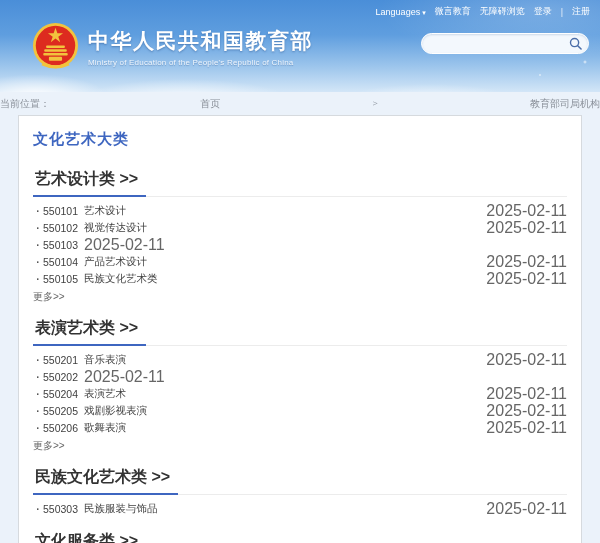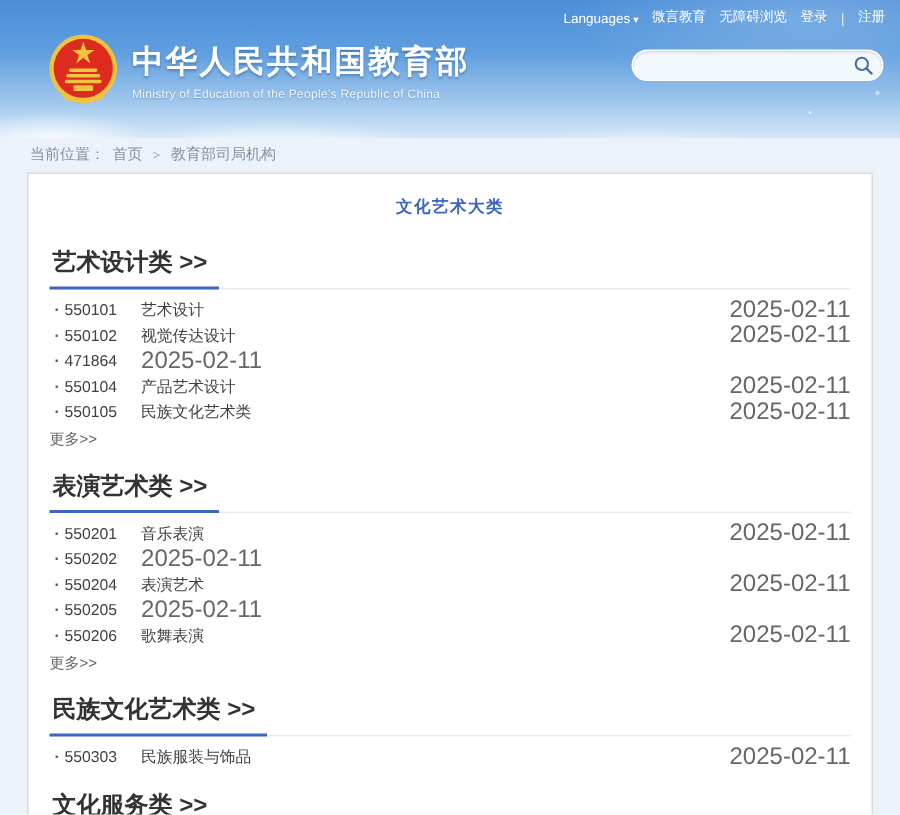--- a/index.html
+++ b/index.html
@@ -36,40 +36,40 @@
 
   .search-box{ position:absolute; right:11px; top:33px; width:168px; height:21px;
     background:#f3f8fd; border:1px solid #ffffff; border-radius:11px;
     box-shadow:inset 0 1px 2px rgba(90,130,180,.25); display:flex; align-items:center; }
   .search-input{ flex:1; height:100%; border:none; outline:none; background:transparent;
     padding:0 4px 0 10px; font-size:10px; color:#355; }
   .search-btn{ width:20px; height:100%; border:none; background:transparent; cursor:pointer;
     display:flex; align-items:center; justify-content:center; padding:0 6px 0 0; }
 
   
-  .breadcrumb{ height:23px; line-height:23px; padding-left:20px; font-size:10px; color:#8a9099;
-    display:flex; gap:5px; align-items:center; }
+  .breadcrumb{ height:23px; line-height:23px; font-size:10px; color:#8a9099;
+    display:flex; gap:5px; align-items:center;justify-content:space-between; }
   .breadcrumb a{ color:#8a9099; text-decoration:none; cursor:pointer; }
   .crumb-sep{ font-size:9px; color:#9aa2ab; }
 
   
   .card{ margin:0 18px; background:#fff; border:1px solid #d6dade; min-height:420px;
     padding:0 14px 10px 14px; }
-  .page-title{ text-align:center; color:#3e66c0; font-weight:bold; font-size:11px;
+  .page-title{ color:#3e66c0; font-weight:bold; font-size:15px;
     padding:14px 0 6px 0; letter-spacing:1px; }
 
   .section{ margin-top:14px; }
   .section-head{ border-bottom:1px solid #ececec; }
   .section-title{ display:inline-block; font-size:16px; font-weight:bold; color:#333;
     padding:0 8px 5px 2px; border-bottom:2px solid #3e66c0; margin-bottom:-1px;
     text-decoration:none; cursor:pointer; }
   .rows{ list-style:none; margin-top:5px; }
   .row{ display:flex; align-items:center; height:17px; font-size:10.5px; color:#3f3f3f; }
   .bullet{ width:10px; text-align:center; color:#555; flex:0 0 auto; font-weight:bold; }
-  .code{ color:#3f3f3f; text-decoration:none; cursor:pointer; margin-right:16px; }
+  .code{ color:#3f3f3f; text-decoration:none; cursor:pointer; margin-right:6px; }
   .name{ color:#3f3f3f; text-decoration:none; cursor:pointer; flex:1; overflow:hidden;
     white-space:nowrap; text-overflow:ellipsis; }
   .date{ color:#666; font-size:16px; flex:0 0 auto; }
   .more{ font-size:10px; color:#666; margin-top:3px; cursor:pointer; }
 </style>
 </head>
 <body>
 
 <div class="page">
 
@@ -138,21 +138,21 @@
 
   <li class="row">
     <span class="bullet">·</span>
     <a class="code">550102</a>
     <a class="name">视觉传达设计</a>
     <span class="date">2025-02-11</span>
   </li>
 
   <li class="row">
     <span class="bullet">·</span>
-    <a class="code">471864</a>
+    <a class="code">550103</a>
     <span class="date">2025-02-11</span>
   </li>
 
   <li class="row">
     <span class="bullet">·</span>
     <a class="code">550104</a>
     <a class="name">产品艺术设计</a>
     <span class="date">2025-02-11</span>
   </li>
 
@@ -187,20 +187,21 @@
   <li class="row">
     <span class="bullet">·</span>
     <a class="code">550204</a>
     <a class="name">表演艺术</a>
     <span class="date">2025-02-11</span>
   </li>
 
   <li class="row">
     <span class="bullet">·</span>
     <a class="code">550205</a>
+    <a class="name">戏剧影视表演</a>
     <span class="date">2025-02-11</span>
   </li>
 
   <li class="row">
     <span class="bullet">·</span>
     <a class="code">550206</a>
     <a class="name">歌舞表演</a>
     <span class="date">2025-02-11</span>
   </li>
 </ul>

